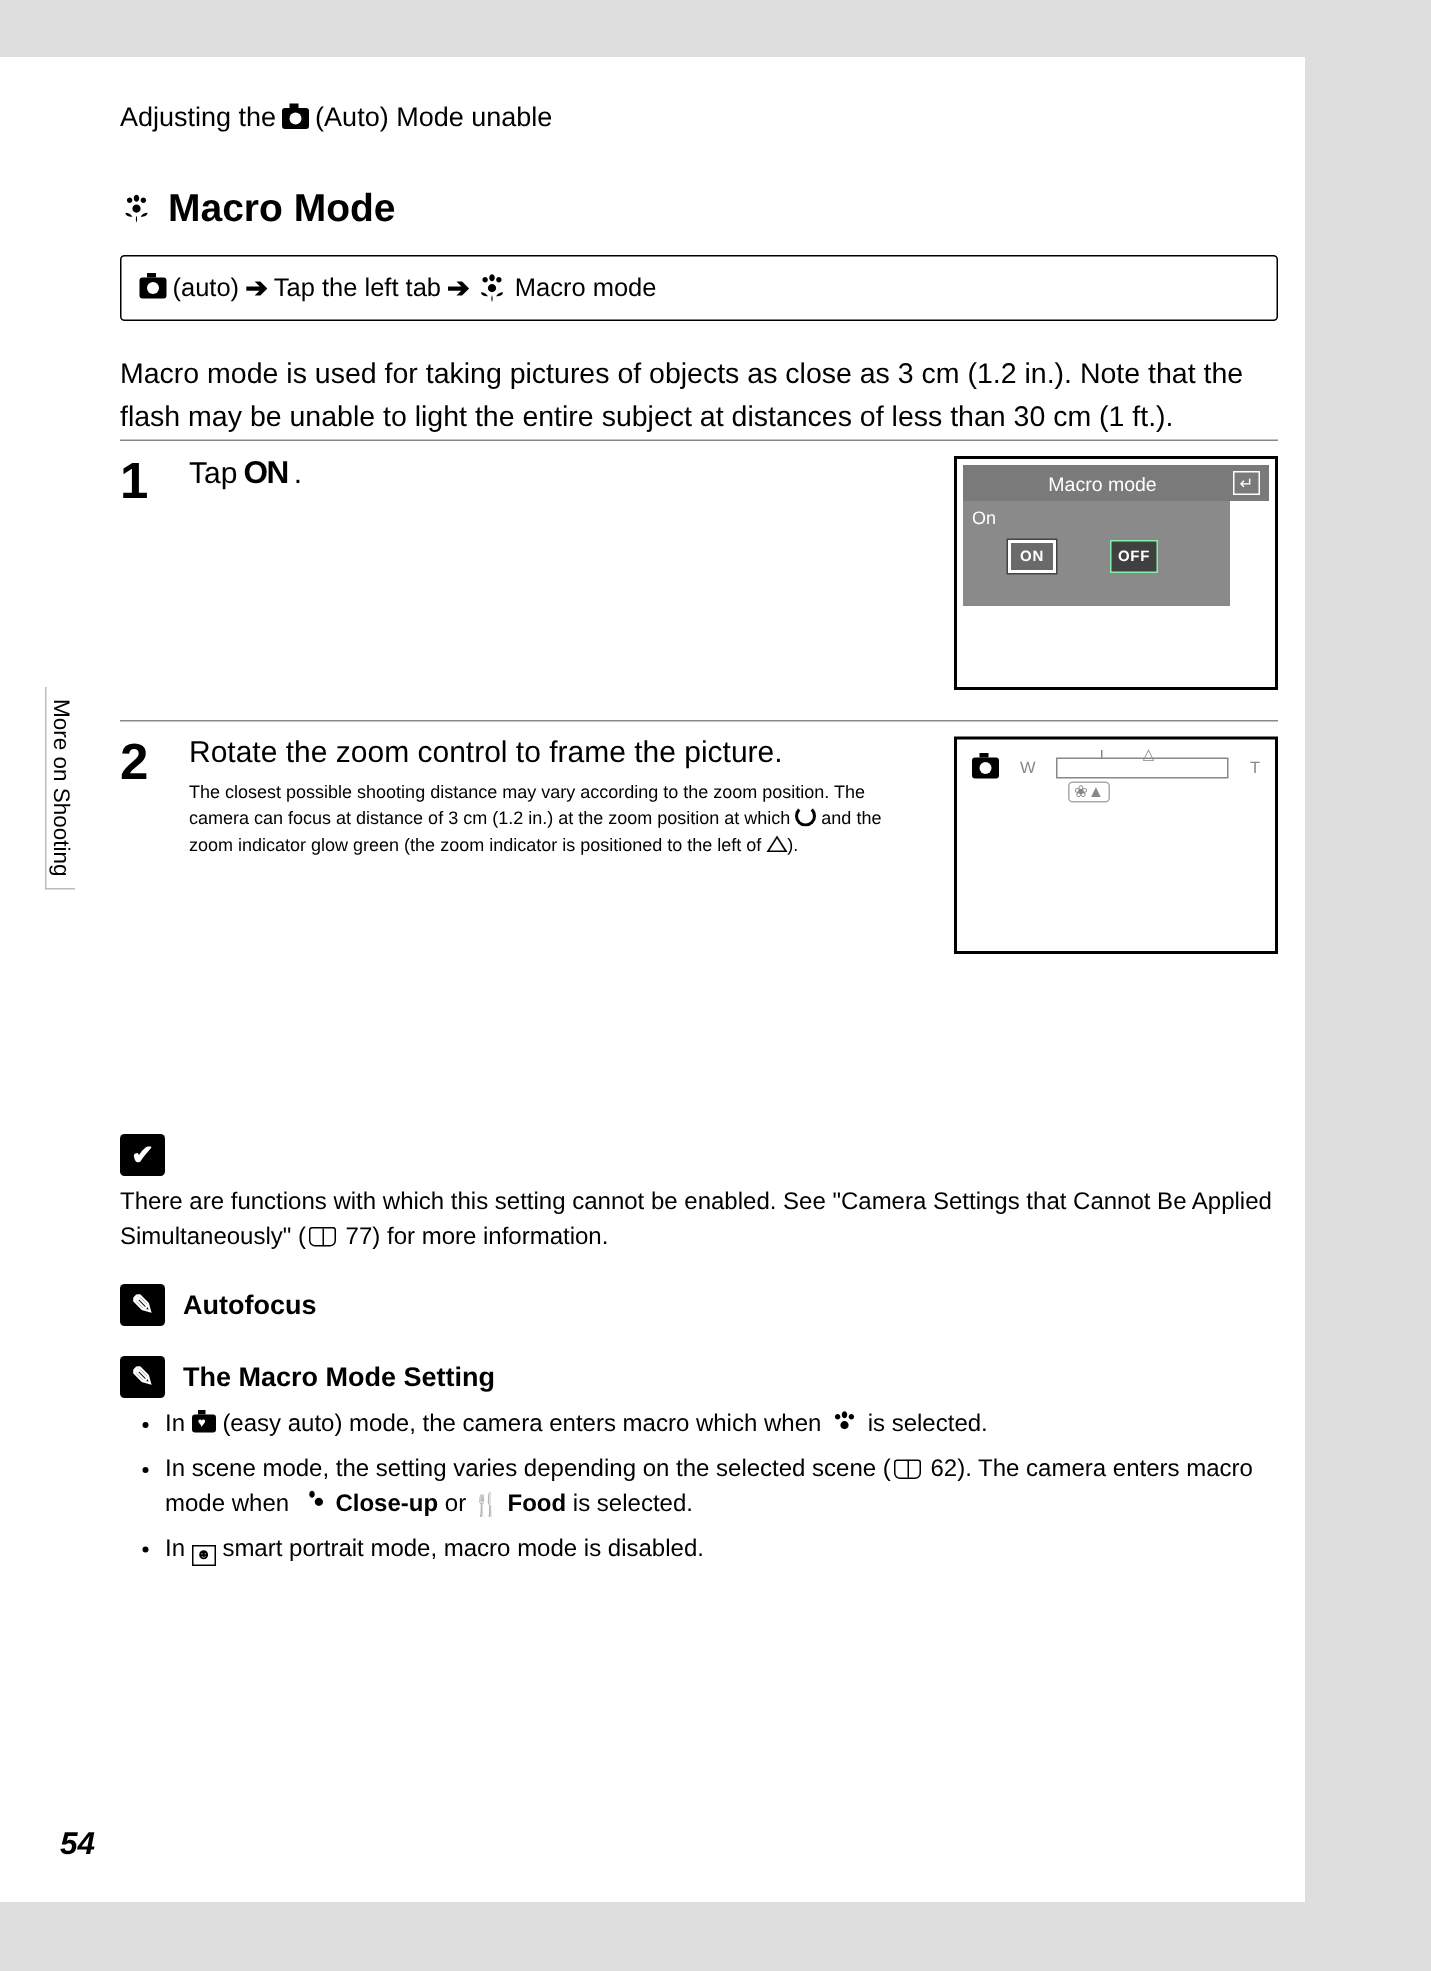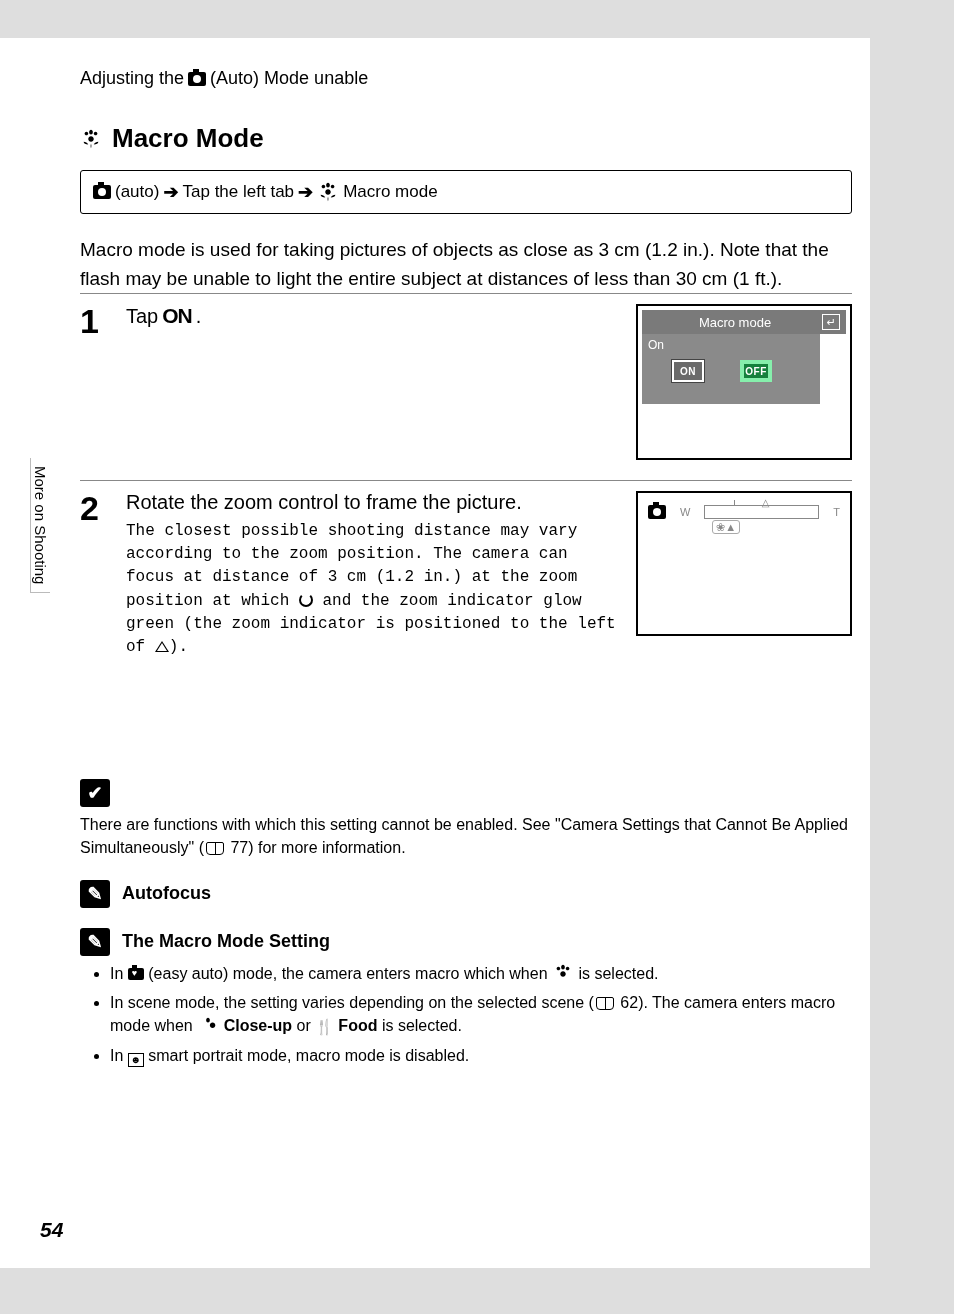--- a/index.html
+++ b/index.html
@@ -69,23 +69,22 @@
     flex: 1;
   }
   .step-headline {
     font-size: 20px;
     margin-bottom: 6px;
     display: flex;
     align-items: center;
     gap: 4px;
   }
   .step-desc {
-    font-size: 16px;
+    font-size: 12px;
     line-height: 1.45;
-    font-family: Liberation Mono, monospace;
   }
   .step-figure {
     min-width: 216px;
     width: 216px;
   }
   .lcd-screen {
     border: 2px solid #000;
     width: 216px;
     height: 156px;
     background: #fff;
@@ -122,22 +121,22 @@
     font-size: 12px;
   }
   .onoff-row {
     display: flex;
     gap: 36px;
     margin-top: 8px;
     margin-left: 24px;
   }
   .onoff-btn {
     width: 32px; height: 22px;
-    border: 4px solid #86efac;
-    background: #15803d;
+    border: 1px solid #86efac;
+    background: #404040;
     color: #fff;
     font-size: 10px;
     font-weight: 700;
     display: flex;
     align-items: center;
     justify-content: center;
     letter-spacing: 0.5px;
   }
   .onoff-btn.selected {
     border: 2px solid #fff;

